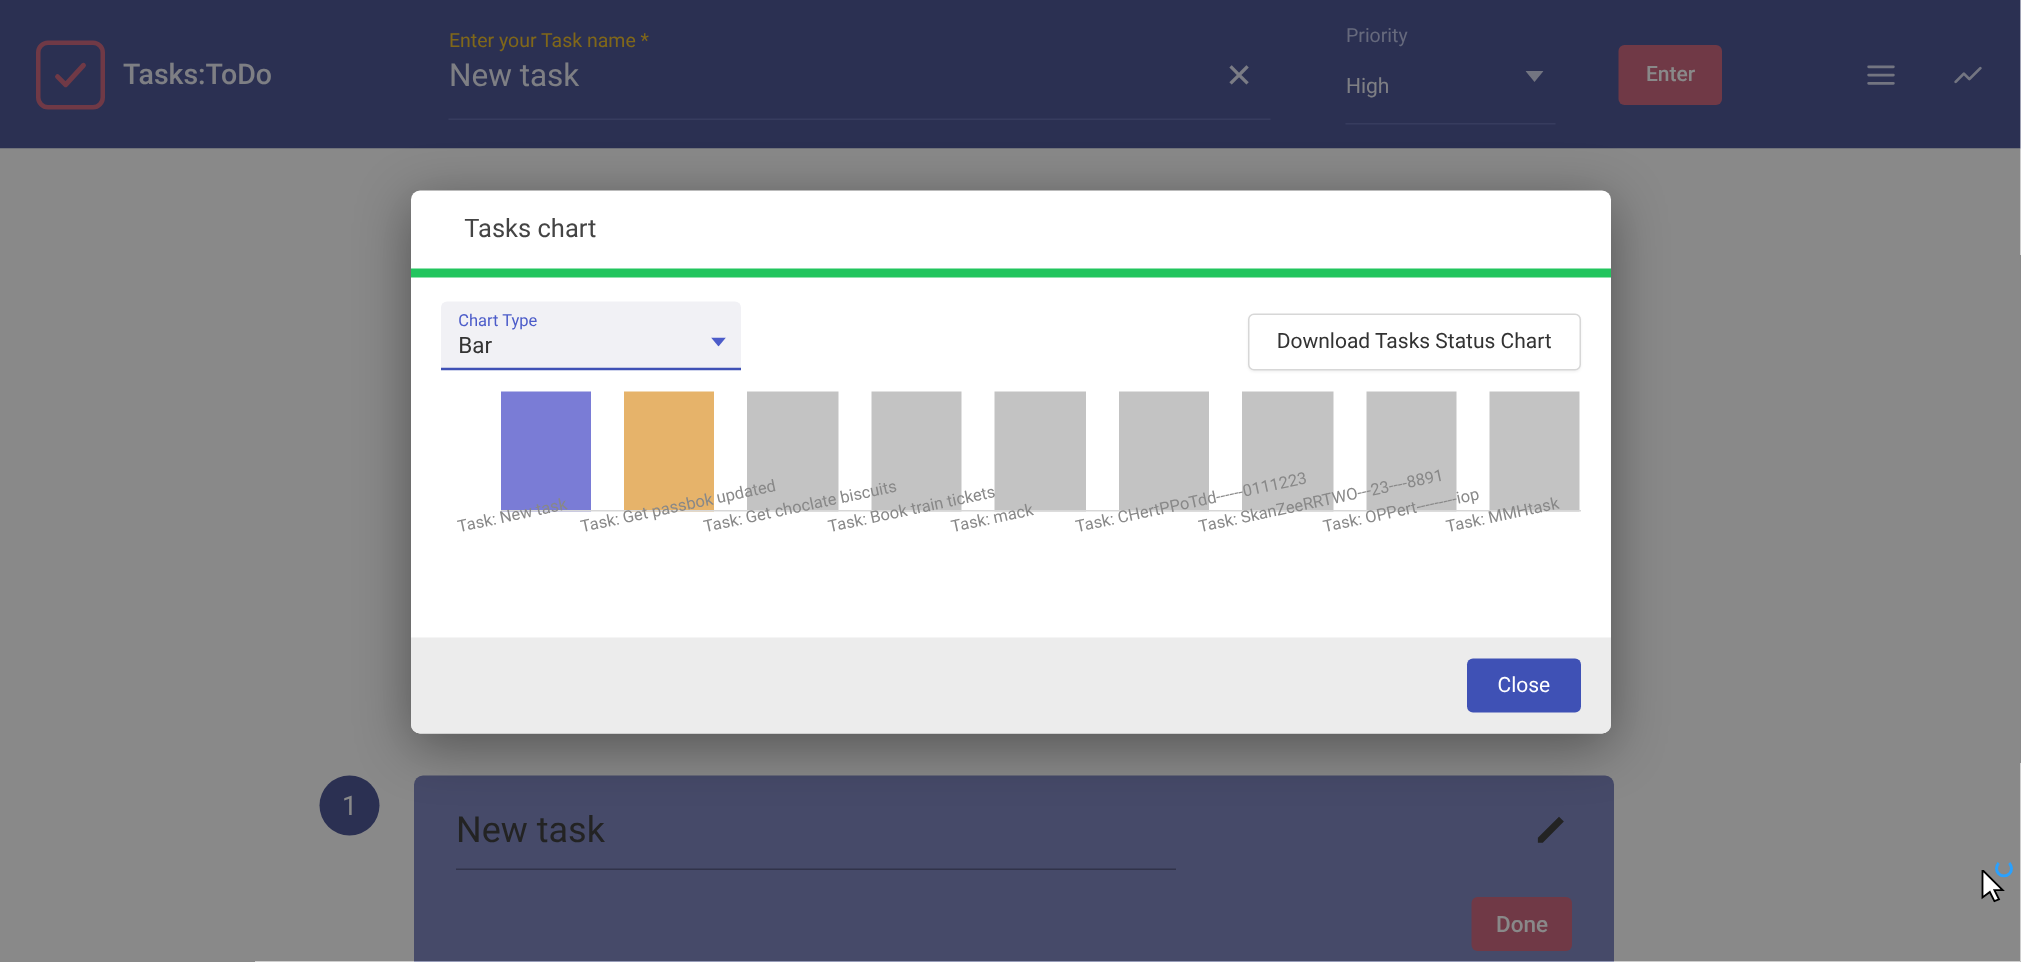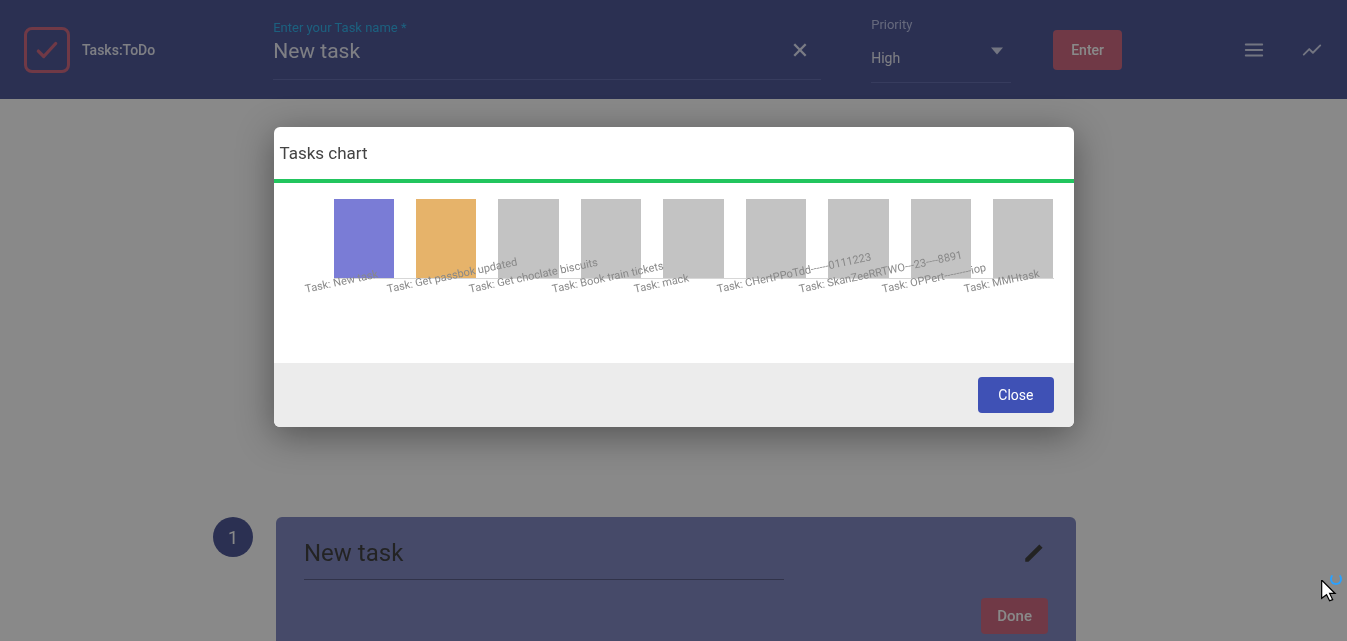--- a/index.html
+++ b/index.html
@@ -7,28 +7,28 @@
 html,body{width:1347px;height:641px;overflow:hidden;background:#fff;position:relative}
 
 
 .app-header{
   height:99px;width:100%;background:#2f3b86;display:flex;align-items:center;
   padding:0 24px;gap:18px;color:#fff;
 }
 .logo-wrap{display:flex;align-items:center;gap:12px}
 .logo-box{width:46px;height:46px;border:3px solid #c74f6c;border-radius:8px;display:flex;align-items:center;justify-content:center;position:relative}
 .logo-box svg{width:26px;height:26px}
-.logo-text{font-size:14px;font-weight:500;color:#e7e8f3}
+.logo-text{font-size:19px;font-weight:500;color:#e7e8f3}
 
 .task-field{
   width:548px;margin-left:100px;
   display:flex;flex-direction:column;justify-content:center;
   position:relative;
 }
-.task-field .label{font-size:13px;color:#0ea5e9;margin-bottom:4px}
+.task-field .label{font-size:13px;color:#eab308;margin-bottom:4px}
 .task-field .value{font-size:21px;color:#e7e8f3;font-weight:400}
 .task-field .underline{height:1px;background:#4a56a1;margin-top:16px}
 .task-field .clear-x{position:absolute;right:12px;top:50%;transform:translateY(-12px);font-size:22px;color:#dfe2f6;cursor:pointer}
 
 .priority-field{
   width:140px;margin-left:32px;display:flex;flex-direction:column;justify-content:center;position:relative;
 }
 .priority-field .label{font-size:13px;color:#b1b8e3;margin-bottom:18px}
 .priority-field .value{font-size:14px;color:#e7e8f3}
 .priority-field .underline{height:1px;background:#4a56a1;margin-top:16px}
@@ -67,21 +67,21 @@
 
 
 .overlay{
   position:absolute;inset:0;background:rgba(40,40,40,0.55);display:flex;align-items:flex-start;justify-content:center;
   padding-top:127px;
 }
 .modal{
   width:800px;background:#fff;border-radius:6px;box-shadow:0 8px 36px rgba(0,0,0,.4);
   overflow:visible;display:flex;flex-direction:column;
 }
-.modal-header{padding:16px 6px;border-bottom:4px solid #22c55e}
+.modal-header{padding:16px 36px;border-bottom:6px solid #22c55e}
 .modal-title{font-size:17px;color:#444;font-weight:400}
 
 .modal-body{padding:16px 20px 24px;position:relative;overflow:hidden}
 .controls-row{display:flex;justify-content:space-between;align-items:flex-end;margin-bottom:14px}
 .select-wrap{
   width:200px;background:#f1f1f5;border-bottom:2px solid #3f51b5;padding:6px 12px 6px;position:relative;
   border-radius:4px 4px 0 0;
 }
 .select-wrap .sel-label{font-size:11px;color:#4c5cc9}
 .select-wrap .sel-value{font-size:15px;color:#333;margin-top:1px}
@@ -181,20 +181,32 @@
   </div>
 </div>
 
 <div class="overlay">
   <div class="modal">
     <div class="modal-header">
       <div class="modal-title">Tasks chart</div>
     </div>
 
     <div class="modal-body">
+      <div class="controls-row">
+        <div class="select-wrap">
+          <div class="sel-label">Chart Type</div>
+          <div class="sel-value">Bar</div>
+          <div class="sel-chevron">
+            <svg width="10" height="6" viewBox="0 0 10 6">
+                <path d="M0 0 L5 6 L10 0 Z" fill="#4c5cc9"></path>
+              </svg>
+          </div>
+        </div>
+        <button class="download-btn">Download Tasks Status Chart</button>
+      </div>
 
       <div class="chart-area">
         <div class="bar-row" id="bar-row">
             <div class="bar c0" style="background: rgb(122, 124, 214);"></div>
             <div class="bar c1" style="background: rgb(230, 179, 106);"></div>
             <div class="bar cn" style="background: rgb(195, 195, 195);"></div>
             <div class="bar cn" style="background: rgb(195, 195, 195);"></div>
             <div class="bar cn" style="background: rgb(195, 195, 195);"></div>
             <div class="bar cn" style="background: rgb(195, 195, 195);"></div>
             <div class="bar cn" style="background: rgb(195, 195, 195);"></div>

